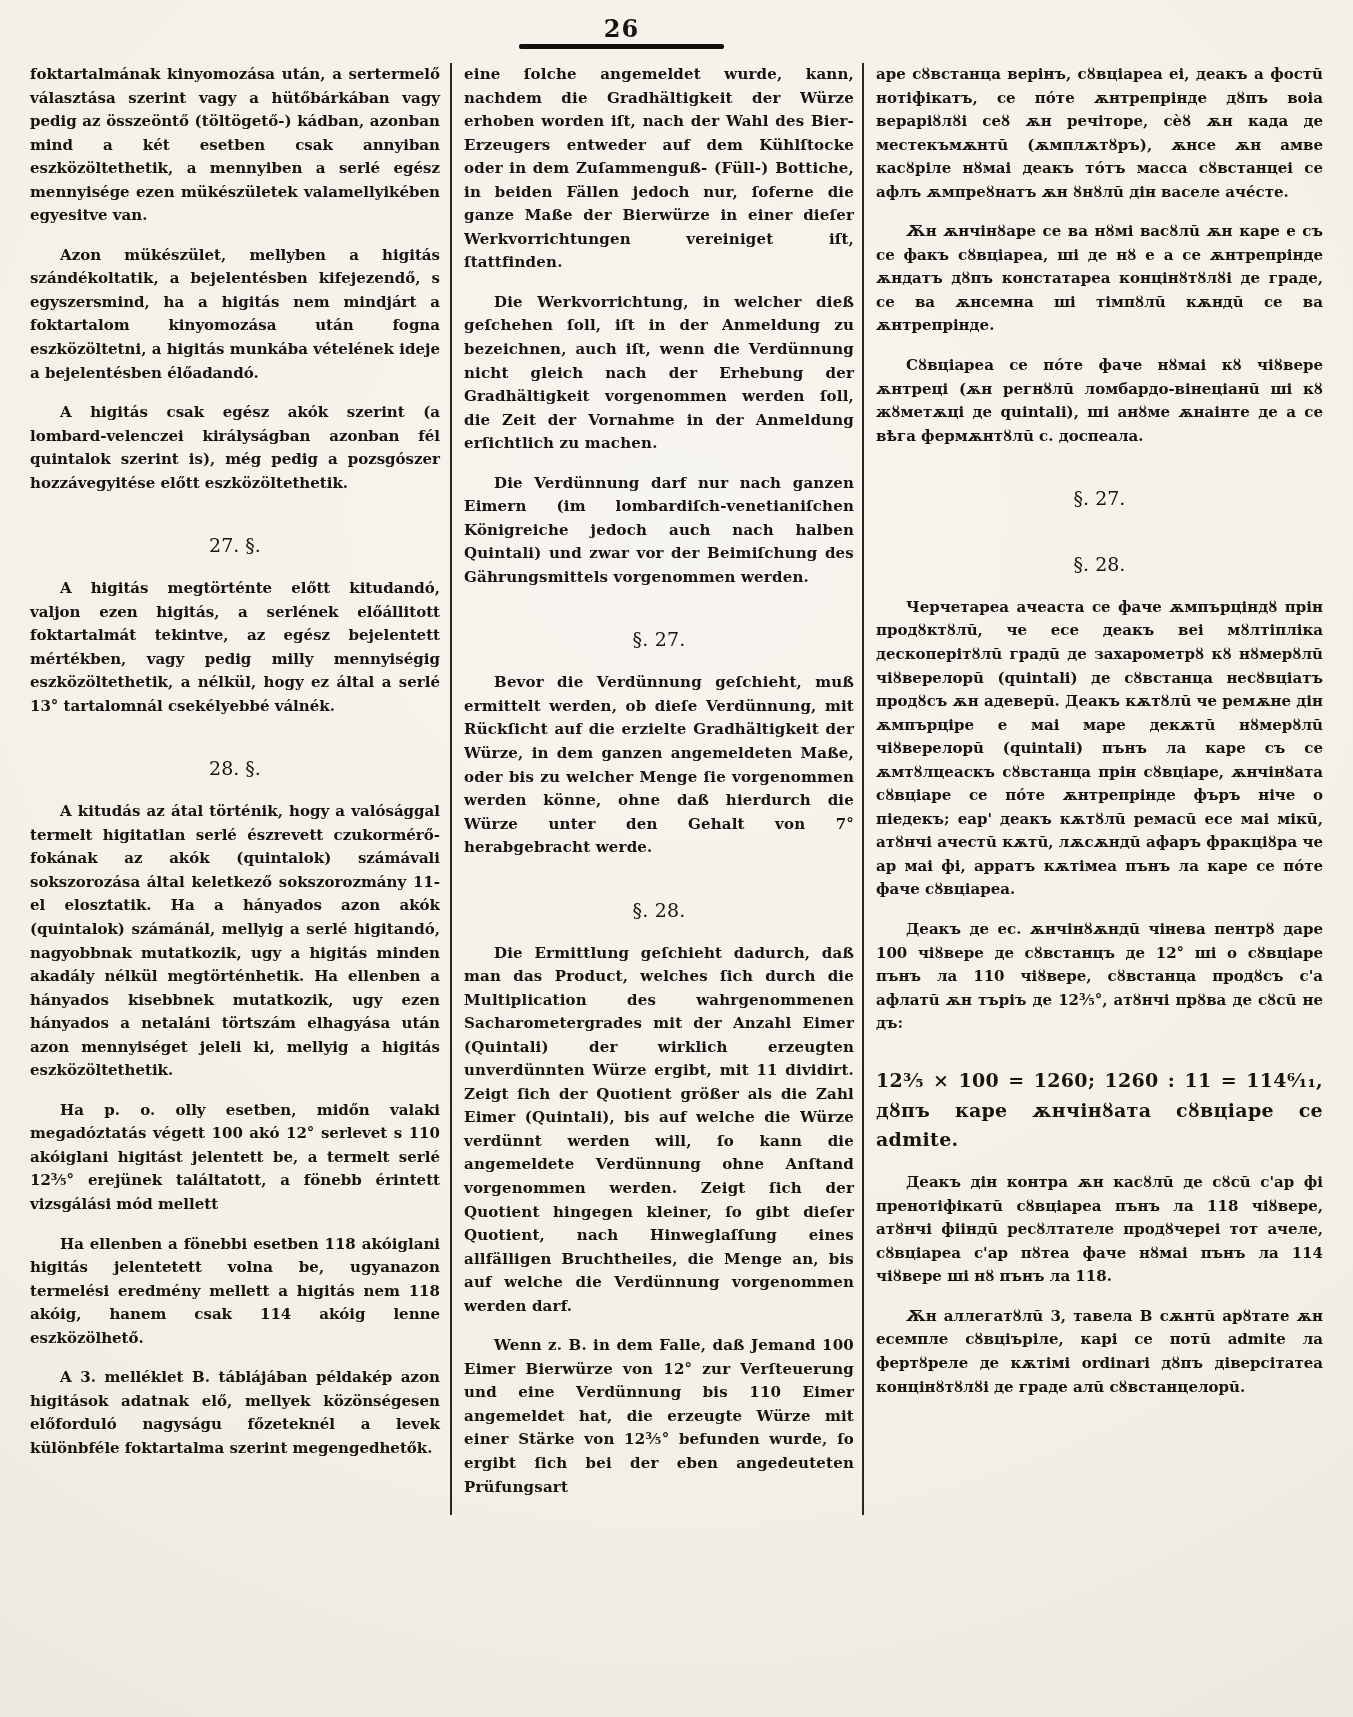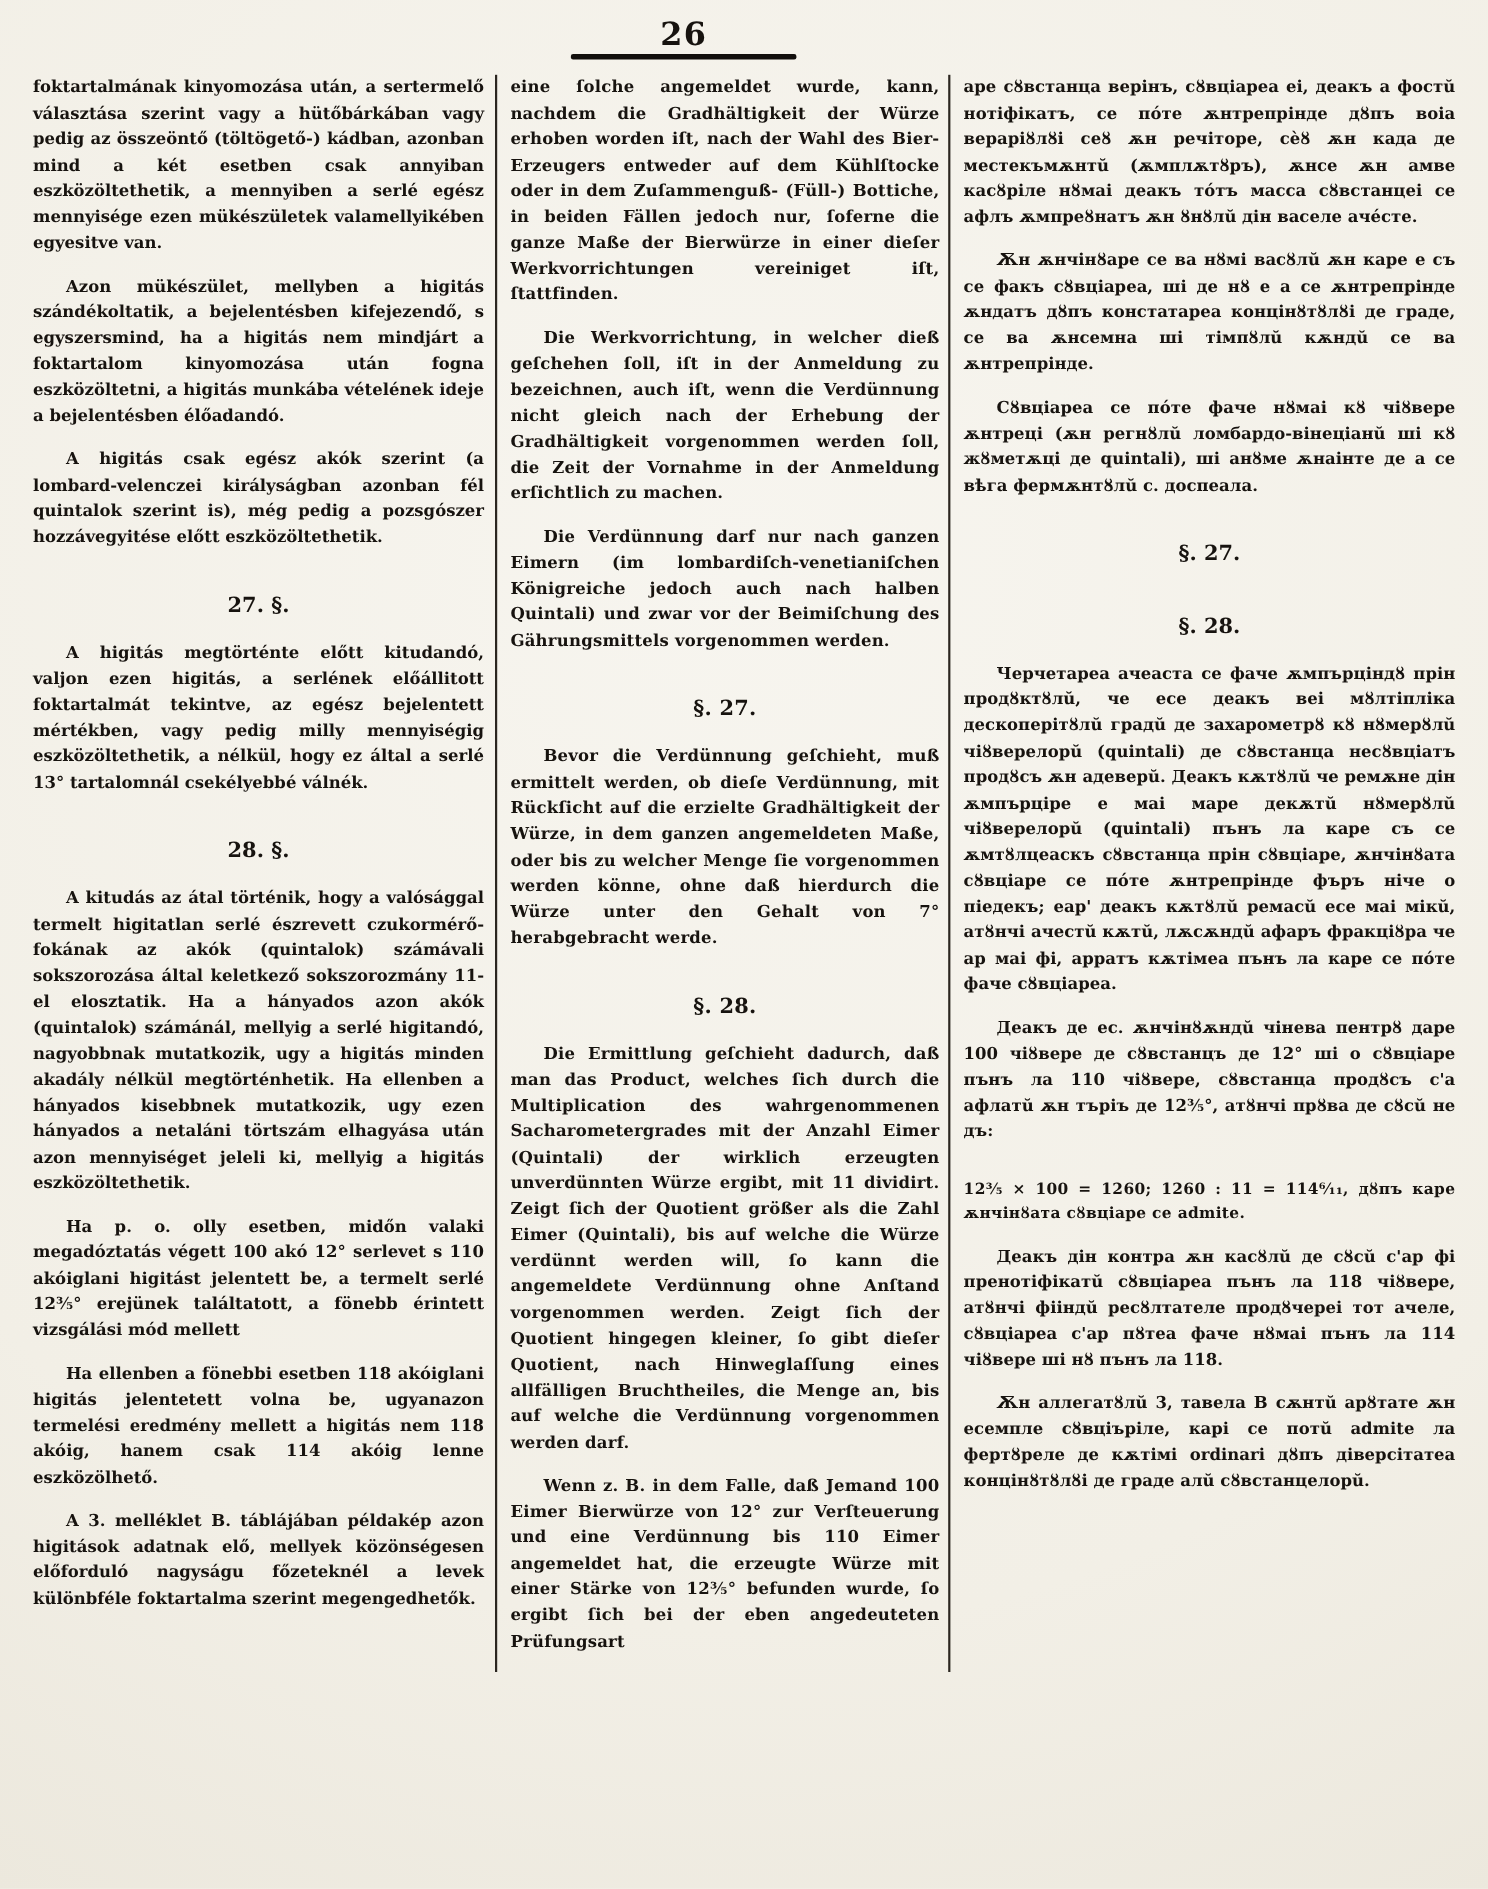--- a/index.html
+++ b/index.html
@@ -19,21 +19,21 @@
     box-sizing:border-box;
     padding:14px 30px 40px 30px;
   }
   .pagehead{
     text-align:center;
     width:100%;
     transform:translateX(-55px);
   }
   .pageno{
     display:inline-block;
-    font-size:29px;
+    font-size:24px;
     font-weight:700;
     letter-spacing:1px;
   }
   .pagerule{
     width:205px;
     height:5px;
     background:#120f0c;
     margin:1px auto 0 auto;
     border-radius:2px;
     transform:translateX(-55px);
@@ -55,28 +55,28 @@
   .blk{
     margin:0 0 16px 0;
     font-size:15px;
     line-height:1.57;
     text-indent:30px;
   }
   .cont{ text-indent:0; }
   .heading{
     margin:36px 0 16px 0;
     font-size:19px;
-    font-weight:700;
+    font-weight:400;
     text-align:center;
     text-indent:0;
   }
   .formula{
     text-indent:0;
     margin-top:30px;
-    font-size:14px;
+    font-size:19px;
     letter-spacing:.3px;
   }
   .col-de .blk{ letter-spacing:.2px; }
 </style>
 </head>
 <body>
 
 <div class="sheet">
 
   <div class="pagehead">

